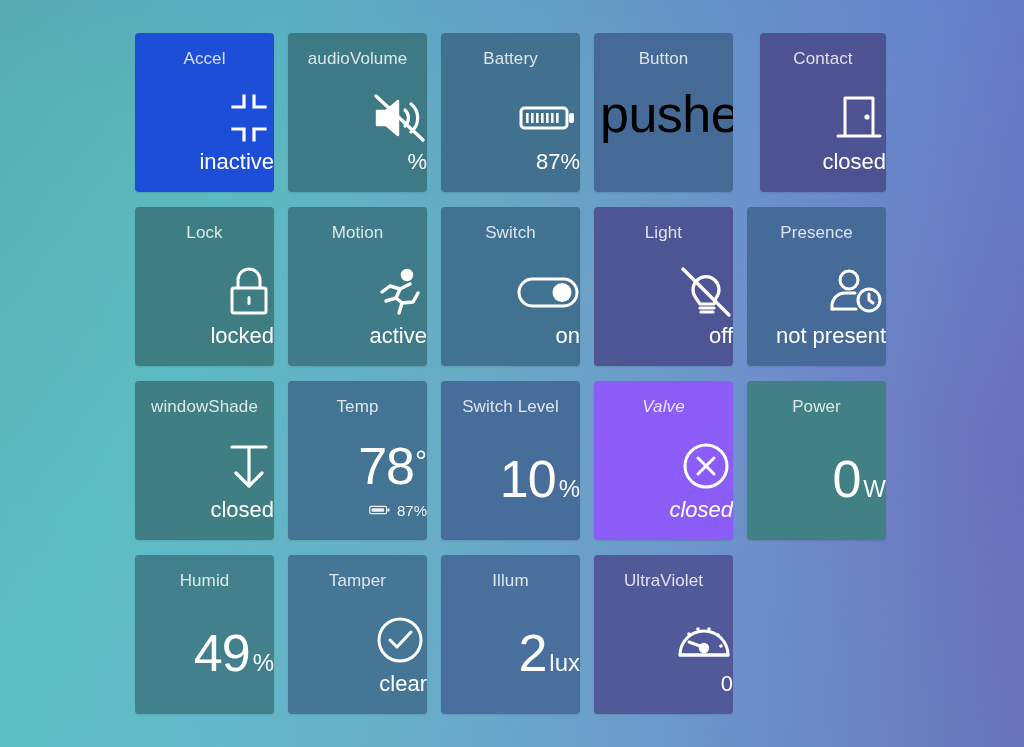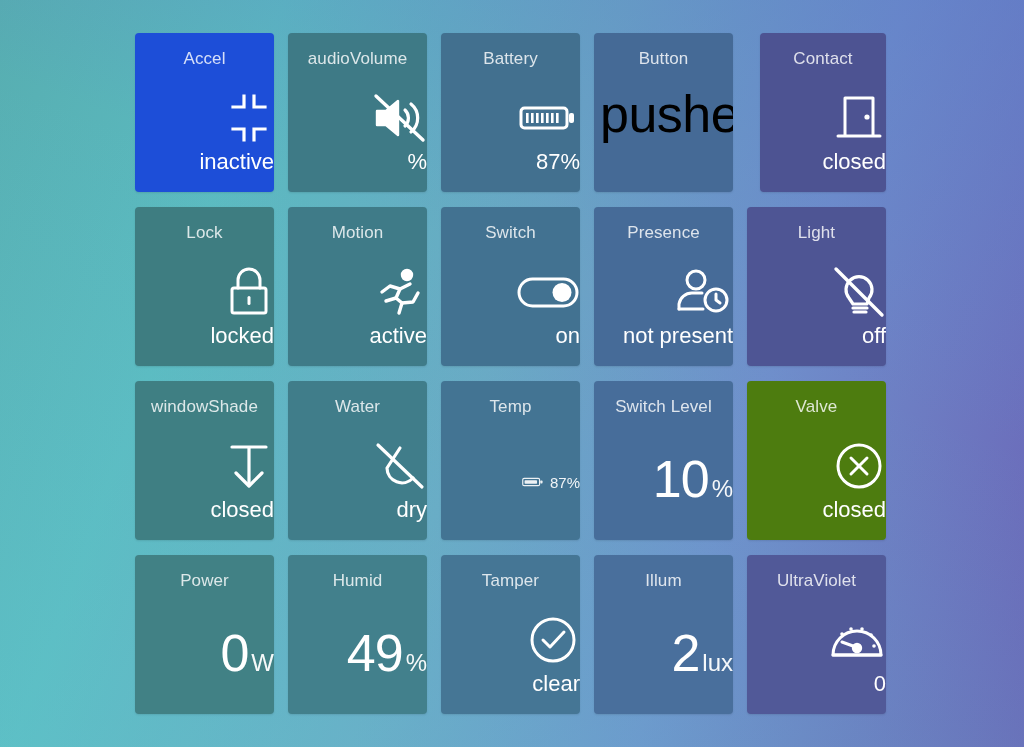--- a/index.html
+++ b/index.html
@@ -254,81 +254,73 @@
       <div class="tile-icon">
         <svg width="64" height="40" viewBox="0 0 64 40" fill="none" stroke="#ffffff" stroke-width="3">
           <rect x="3" y="7" width="58" height="27" rx="13.5"></rect>
           <circle cx="46" cy="20.5" r="9.5" fill="#ffffff" stroke="none"></circle>
         </svg>
       </div>
       <div class="tile-value">on</div>
     </div>
   </div>
 
+  <div class="tile" style="background-color: rgb(78, 85, 148);">
+    <div class="tile-title">Light</div>
+    <div class="tile-body">
+      <div class="tile-icon">
+        <svg width="54" height="56" viewBox="0 0 54 56" fill="none" stroke="#ffffff" stroke-width="3.2" stroke-linecap="round" stroke-linejoin="round">
+          <path d="M17 34 A13 13 0 1 1 37 34 L35 40 L21 40 Z"></path>
+          <line x1="21" y1="44" x2="35" y2="44"></line>
+          <line x1="22" y1="48" x2="34" y2="48"></line>
+          <line x1="4" y1="5" x2="50" y2="51" stroke-width="3.4"></line>
+        </svg>
+      </div>
+      <div class="tile-value">off</div>
+    </div>
+  </div>
+
   <div class="tile" style="background-color: rgb(70, 107, 152);">
     <div class="tile-title">Presence</div>
     <div class="tile-body">
       <div class="tile-icon">
         <svg width="58" height="50" viewBox="0 0 58 50" fill="none" stroke="#ffffff" stroke-width="3" stroke-linecap="round" stroke-linejoin="round">
           <circle cx="21" cy="13" r="9"></circle>
           <path d="M4 42 L4 37 A13 13 0 0 1 17 26 L27 26"></path>
           <line x1="4" y1="42" x2="28" y2="42"></line>
           <circle cx="41" cy="33" r="11"></circle>
           <polyline points="41,27 41,33 45,36"></polyline>
         </svg>
       </div>
       <div class="tile-value">not present</div>
     </div>
   </div>
 
-  <div class="tile" style="background-color: rgb(78, 85, 148);">
-    <div class="tile-title">Light</div>
-    <div class="tile-body">
-      <div class="tile-icon">
-        <svg width="54" height="56" viewBox="0 0 54 56" fill="none" stroke="#ffffff" stroke-width="3.2" stroke-linecap="round" stroke-linejoin="round">
-          <path d="M17 34 A13 13 0 1 1 37 34 L35 40 L21 40 Z"></path>
-          <line x1="21" y1="44" x2="35" y2="44"></line>
-          <line x1="22" y1="48" x2="34" y2="48"></line>
-          <line x1="4" y1="5" x2="50" y2="51" stroke-width="3.4"></line>
-        </svg>
-      </div>
-      <div class="tile-value">off</div>
-    </div>
-  </div>
-
   <div class="tile" style="background-color: rgb(63, 127, 131);">
     <div class="tile-title">windowShade</div>
     <div class="tile-body">
       <div class="tile-icon">
         <svg width="50" height="52" viewBox="0 0 50 52" fill="none" stroke="#ffffff" stroke-width="3.2" stroke-linecap="round" stroke-linejoin="round">
           <line x1="8" y1="7" x2="42" y2="7"></line>
           <line x1="25" y1="8" x2="25" y2="45"></line>
           <polyline points="12,33 25,46 38,33"></polyline>
         </svg>
       </div>
       <div class="tile-value">closed</div>
     </div>
   </div>
 
-  <div class="tile" style="background-color: rgb(64, 125, 138);">
-    <div class="tile-title">Water</div>
-    <div class="tile-body">
-      <div class="tile-icon">
-        <svg width="54" height="54" viewBox="0 0 54 54" fill="none" stroke="#ffffff" stroke-width="3.2" stroke-linecap="round" stroke-linejoin="round">
-          <path d="M27 9 L14 29 A15 15 0 0 0 40 39"></path>
-          <line x1="5" y1="6" x2="49" y2="48" stroke-width="3.2"></line>
-        </svg>
-      </div>
-      <div class="tile-value">dry</div>
-    </div>
-  </div>
 
   <div class="tile" style="background-color: rgb(67, 116, 147);">
     <div class="tile-title">Temp</div>
     <div class="tile-body spacer-center">
+      <div class="big-value">
+        <span class="big-num">78</span>
+        <span class="deg-unit">°</span>
+      </div>
       <div class="sub-row">
         <span>
           <svg width="22" height="12" viewBox="0 0 30 14" fill="none" stroke="rgba(255,255,255,0.9)" stroke-width="1.6">
             <rect x="1" y="2" width="23" height="10" rx="2"></rect>
             <rect x="25" y="5" width="3" height="4" rx="1" fill="rgba(255,255,255,0.9)" stroke="none"></rect>
             <rect x="3.5" y="4.5" width="17" height="5" rx="1" fill="rgba(255,255,255,0.9)" stroke="none"></rect>
           </svg>
         </span>
         <span class="sub-text">87%</span>
       </div>
@@ -338,21 +330,21 @@
   <div class="tile" style="background-color: rgb(71, 109, 154);">
     <div class="tile-title">Switch Level</div>
     <div class="tile-body spacer-center">
       <div class="big-value">
         <span class="big-num">10</span>
         <span class="big-unit">%</span>
       </div>
     </div>
   </div>
 
-  <div class="tile" style="background-color: #4d7c0f;">
+  <div class="tile" style="background-color: #8b5cf6; font-style: italic;">
     <div class="tile-title">Valve</div>
     <div class="tile-body">
       <div class="tile-icon">
         <svg width="54" height="54" viewBox="0 0 54 54" fill="none" stroke="#ffffff" stroke-width="3" stroke-linecap="round">
           <circle cx="27" cy="27" r="21"></circle>
           <line x1="19" y1="19" x2="35" y2="35"></line>
           <line x1="35" y1="19" x2="19" y2="35"></line>
         </svg>
       </div>
       <div class="tile-value">closed</div>

